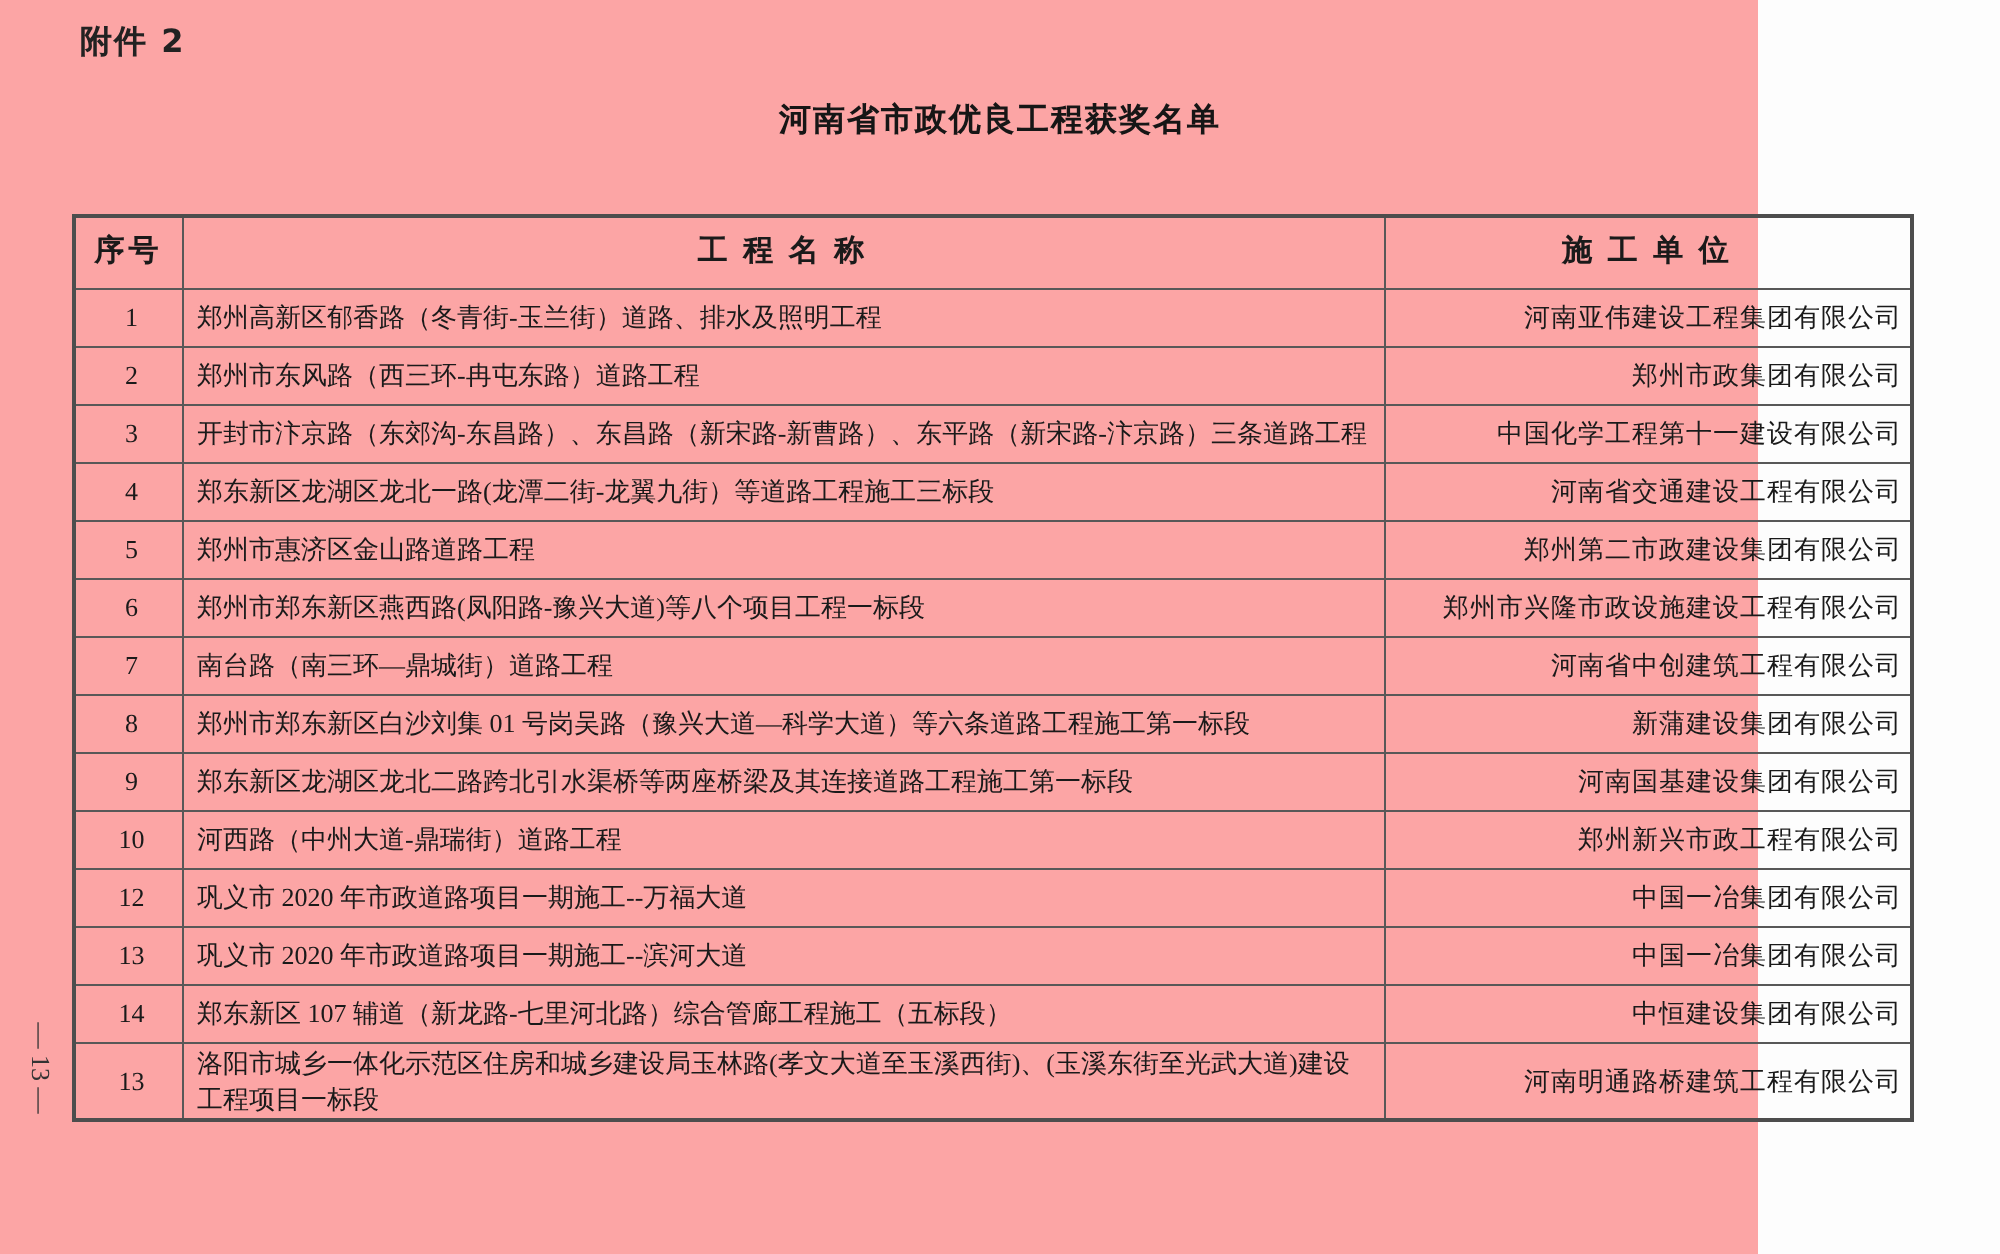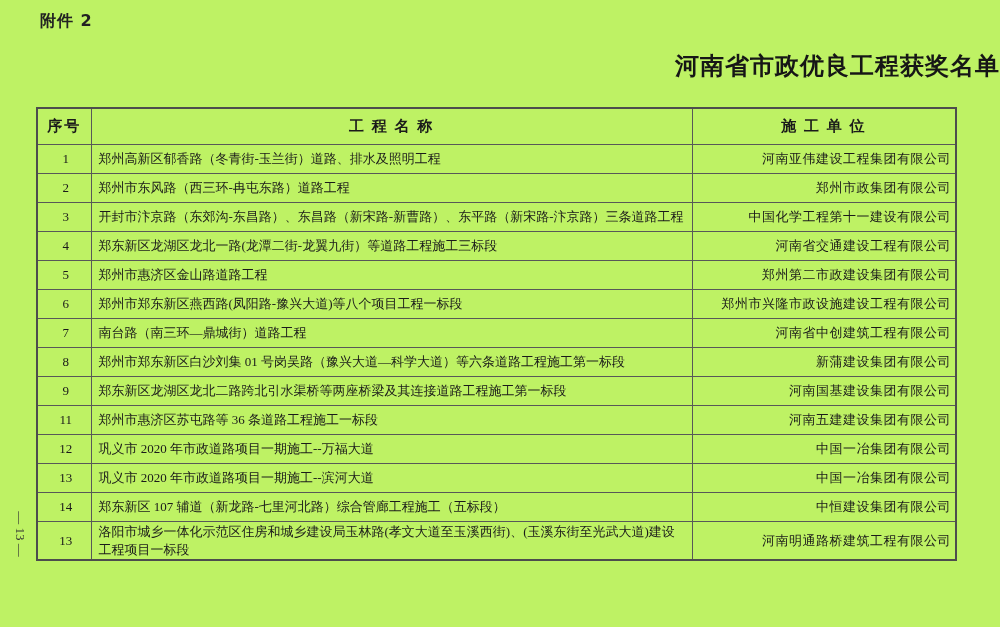--- a/index.html
+++ b/index.html
@@ -5,45 +5,45 @@
   html, body {
     margin: 0;
     padding: 0;
     width: 1000px;
     height: 627px;
     background: #fdfdfd;
     overflow: hidden;
   }
   .page {
     position: relative;
-    width: 1000px;
+    width: 879px;
     height: 627px;
-    background: #bef264;
+    background: #fca5a5;
     font-family: "Liberation Serif", "DejaVu Serif", serif;
     color: #1c1c1c;
   }
   .attachment {
     position: absolute;
     left: 40px;
     top: 11px;
     font-family: "DejaVu Sans", "Liberation Sans", sans-serif;
     font-size: 16px;
     font-weight: bold;
     color: #222;
     letter-spacing: 1px;
   }
   .title {
     position: absolute;
     left: 0;
     top: 50px;
     width: 1000px;
     margin: 0;
-    text-align: right;
+    text-align: center;
     font-family: "DejaVu Sans", "Liberation Sans", sans-serif;
-    font-size: 24px;
+    font-size: 16px;
     font-weight: bold;
     color: #161616;
     letter-spacing: 1px;
   }
   .pagenum {
     position: absolute;
     left: -11px;
     top: 526px;
     width: 62px;
     height: 16px;
@@ -153,23 +153,23 @@
           <td class="no">8</td>
           <td class="proj">郑州市郑东新区白沙刘集 01 号岗吴路（豫兴大道—科学大道）等六条道路工程施工第一标段</td>
           <td class="unit">新蒲建设集团有限公司</td>
         </tr>
         <tr>
           <td class="no">9</td>
           <td class="proj">郑东新区龙湖区龙北二路跨北引水渠桥等两座桥梁及其连接道路工程施工第一标段</td>
           <td class="unit">河南国基建设集团有限公司</td>
         </tr>
         <tr>
-          <td class="no">11</td>
-          <td class="proj">郑州市惠济区苏屯路等 36 条道路工程施工一标段</td>
-          <td class="unit">河南五建建设集团有限公司</td>
+          <td class="no">10</td>
+          <td class="proj">河西路（中州大道-鼎瑞街）道路工程</td>
+          <td class="unit">郑州新兴市政工程有限公司</td>
         </tr>
         <tr>
           <td class="no">12</td>
           <td class="proj">巩义市 2020 年市政道路项目一期施工--万福大道</td>
           <td class="unit">中国一冶集团有限公司</td>
         </tr>
         <tr>
           <td class="no">13</td>
           <td class="proj">巩义市 2020 年市政道路项目一期施工--滨河大道</td>
           <td class="unit">中国一冶集团有限公司</td>

